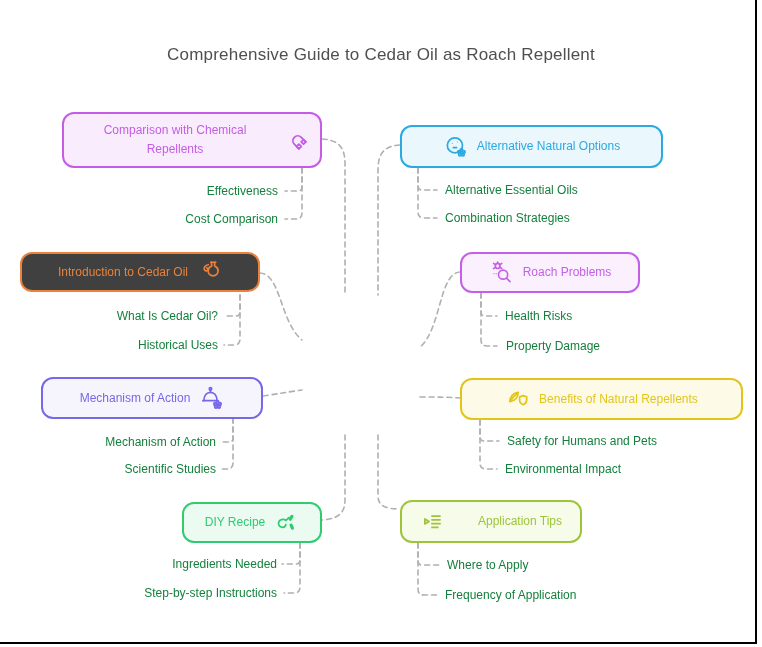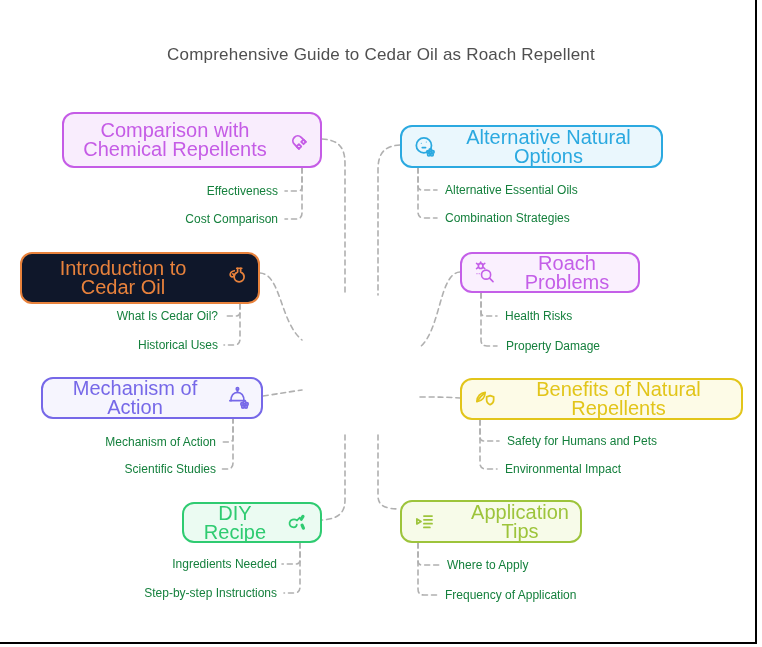--- a/index.html
+++ b/index.html
@@ -4,21 +4,21 @@
 <style>
   html,body{margin:0;padding:0;background:#ffffff;}
   body{font-family:"Liberation Sans","DejaVu Sans",sans-serif;}
   .canvas{position:relative;width:762px;height:647px;background:#ffffff;overflow:hidden;}
   .page-title{position:absolute;left:0;top:45px;width:762px;text-align:center;
     font-size:17px;font-weight:500;color:#4f4f4f;letter-spacing:.2px;}
   .connector-layer{position:absolute;left:0;top:0;width:762px;height:647px;pointer-events:none;}
   .connector-layer path{fill:none;stroke:#b0b0b0;stroke-width:1.6;stroke-dasharray:5 4;stroke-linecap:round;}
   .node{position:absolute;display:flex;align-items:center;justify-content:center;gap:8px;
     border:2px solid;border-radius:12px;box-sizing:border-box;padding:2px 10px;cursor:pointer;}
-  .node .label{font-size:20px;font-weight:500;text-align:center;line-height:19px;}
+  .node .label{font-size:12px;font-weight:500;text-align:center;line-height:19px;}
   .node svg{flex:0 0 auto;display:block;}
   .center-node{position:absolute;left:302px;top:295px;width:118px;height:140px;
     background:#f1f1f1;border:2px solid #3d3d3d;border-radius:16px;box-sizing:border-box;
     display:flex;flex-direction:column;align-items:center;justify-content:flex-start;cursor:pointer;}
   .center-node svg{margin-top:12px;}
   .center-label{color:#969696;font-size:16px;line-height:21px;text-align:center;margin-top:2px;}
   .sub{position:absolute;font-size:12px;line-height:16px;color:#15803d;white-space:nowrap;cursor:pointer;}
   .sub.ralign{text-align:right;}
   .frame{position:absolute;background:#000;}
 </style>
@@ -63,21 +63,21 @@
     <span>
       <svg width="26" height="26" viewBox="0 0 24 24" stroke="currentColor" fill="none" stroke-width="1.7" stroke-linecap="round" stroke-linejoin="round">
         <g transform="rotate(135 12 12)">
           <path d="M7.5 5v6a4.5 4.5 0 0 0 9 0V5"></path>
           <path d="M7.5 5h3v3h-3zM13.5 5h3v3h-3z"></path>
         </g>
       </svg>
     </span>
   </div>
 
-  <div class="node" style="left: 20px; top: 252px; width: 240px; height: 52px; border-color: rgb(232, 130, 60); background-color: #0f172a; color: rgb(232, 130, 60);">
+  <div class="node" style="left: 20px; top: 252px; width: 240px; height: 40px; border-color: rgb(232, 130, 60); background-color: #404040; color: rgb(232, 130, 60);">
     <span class="label">Introduction to Cedar Oil</span>
     <span>
       <svg width="26" height="26" viewBox="0 0 24 24" stroke="currentColor" fill="none" stroke-width="1.6" stroke-linecap="round" stroke-linejoin="round">
         <path d="M13.6 3h4.6"></path>
         <path d="M14.4 3v3.4c-1.9.8-3.2 2.5-3.2 4.5 0 2.6 2 4.6 4.6 4.6s4.6-2 4.6-4.6c0-2-1.3-3.7-3.2-4.5V3"></path>
         <path d="M11.3 5.3C8.6 5.6 7 7.7 7.7 9.7c.5 1.4 2.3 1.7 3.1.6.6-.8.2-2-.9-2.1"></path>
       </svg>
     </span>
   </div>
 

